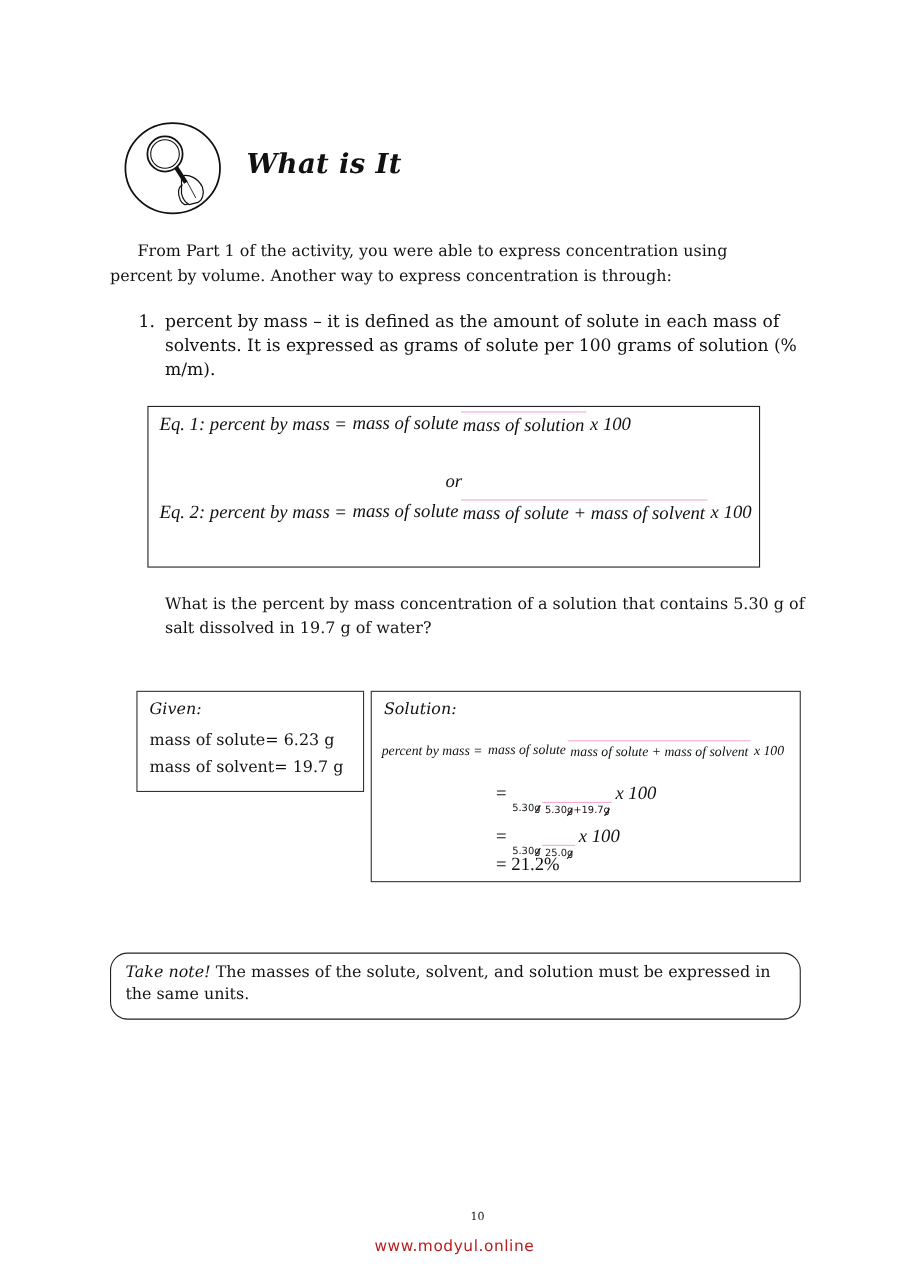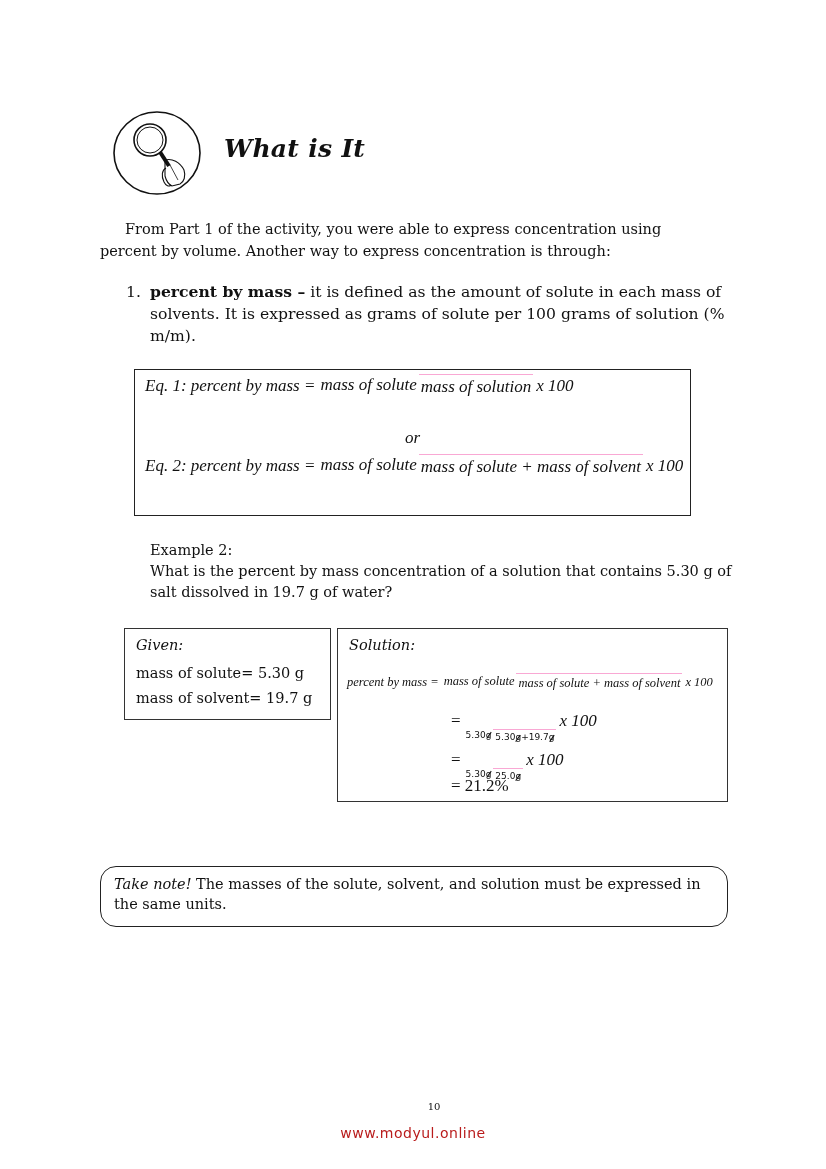--- a/index.html
+++ b/index.html
@@ -13,21 +13,21 @@
              font-style: italic; font-size: 25px; letter-spacing: 0.3px; }
 
     
     .intro { left: 100px; top: 219px; width: 600px; font-size: 14.5px; line-height: 21.5px; }
     .intro .l1 { padding-left: 25px; display: block; }
 
     
     .item { left: 126px; top: 281px; width: 605px; font-size: 15.6px; line-height: 22.2px; }
     .item .num { position: absolute; left: 0; top: 0; }
     .item .body { margin-left: 24px; }
-    .item b { font-weight: bold; }
+    .item b { font-weight: normal; }
 
     
     .eqbox { left: 134px; top: 369px; width: 555px; height: 145px; border: 1px solid #222; }
     .math { font-family: "Liberation Serif", serif; font-style: italic; font-size: 17px; }
     .up { font-style: normal; }
     .eqrow { position: absolute; display: flex; align-items: center; white-space: nowrap; }
     .frac { display: inline-flex; flex-direction: row; align-items: center; margin: 0 3px; }
     .frac .n { padding: 0 2px 2px 2px; }
     .frac .d { border-top: 1px solid #f9a8d4; padding: 2px 2px 0 2px; }
     .or { position: absolute; left: 270px; top: 58px; text-align: right; }
@@ -100,27 +100,26 @@
     <span>Eq. 2: percent by mass =</span>
     <span class="frac">
       <span class="n">mass of solute</span>
       <span class="d">mass of solute + mass of solvent</span>
     </span>
     <span>x 100</span>
   </div>
 </div>
 
 <div class="abs example">
-  <div>Example 2:</div>
   <div>What is the percent by mass concentration of a solution that contains 5.30 g of salt dissolved in 19.7 g of water?</div>
 </div>
 
 <div class="abs given">
   <span class="hd">Given:</span>
-  <span class="ln" style="top:36px;">mass of solute= 5.30 g</span>
+  <span class="ln" style="top:36px;">mass of solute= 6.23 g</span>
   <span class="ln" style="top:61px;">mass of solvent= 19.7 g</span>
 </div>
 
 <div class="abs solution">
   <span class="hd">Solution:</span>
 
   <div class="eqrow math sm" style="left:9px; top:44px;">
     <span>percent by mass =</span>
     <span class="frac">
       <span class="n">mass of solute</span>

